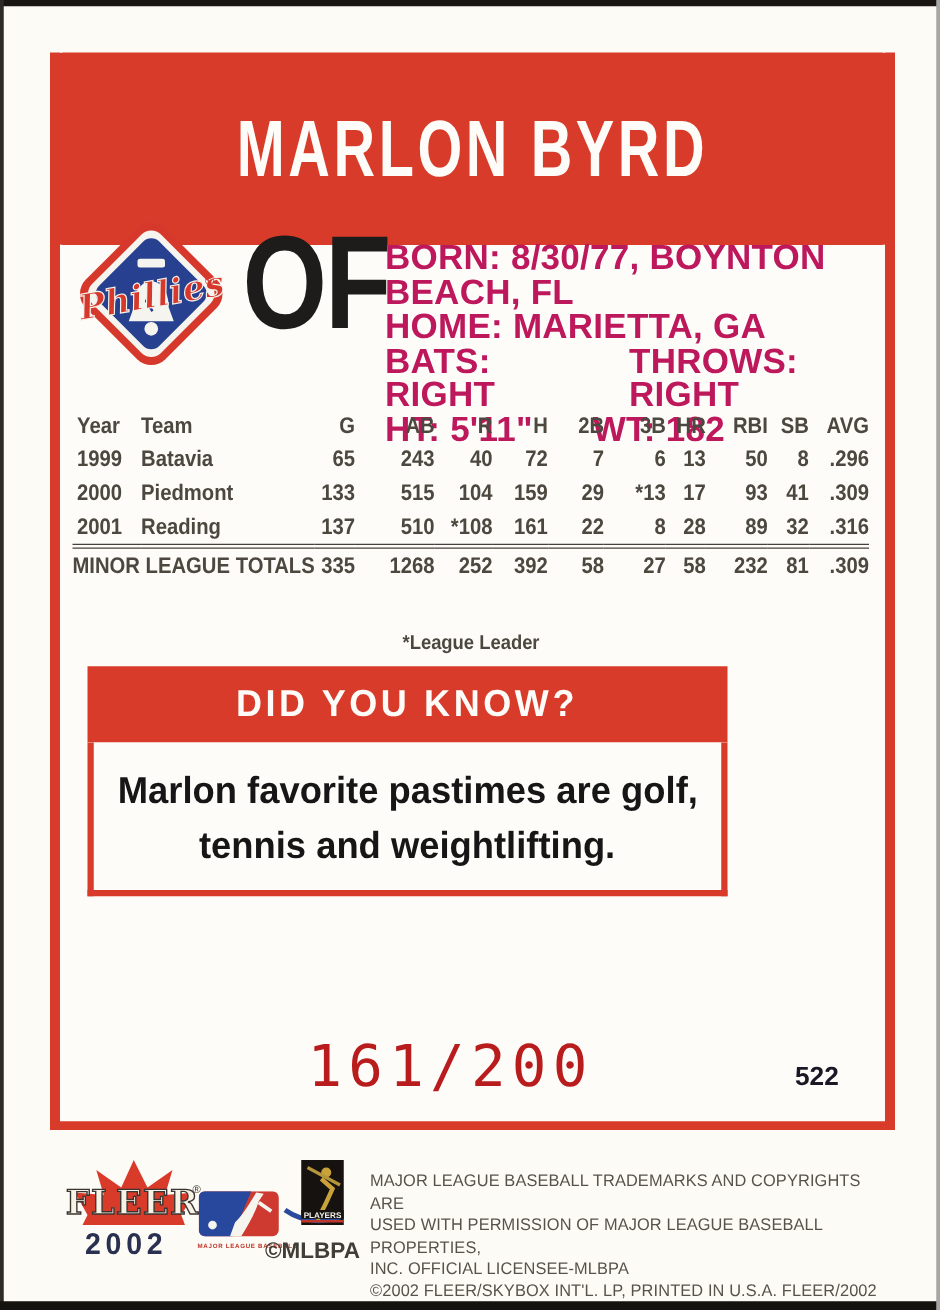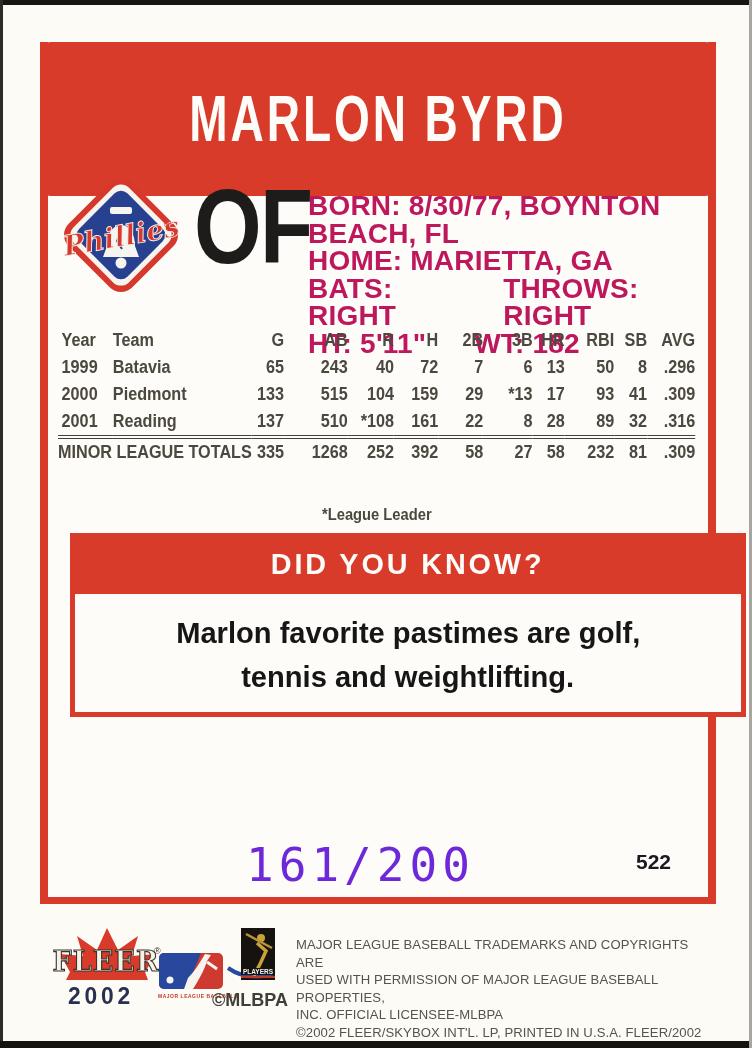--- a/index.html
+++ b/index.html
@@ -52,32 +52,32 @@
   .col-n8{width:56px;text-align:right;}
   .col-n9{width:37px;text-align:right;}
   .col-n10{width:54px;text-align:right;}
   tr.totals td{border-top:4px double #45413a;text-transform:uppercase;}
   td.totals-label{text-align:left;padding-left:4px;}
 
   .footnote{position:absolute;left:322px;top:506px;font-size:16px;font-weight:700;color:#4c483f;
             transform:scaleX(0.92);transform-origin:left top;}
 
   
-  .dyk{position:absolute;left:70px;top:533px;width:676px;}
+  .dyk{position:absolute;left:70px;top:533px;width:512px;}
   .dyk-banner{height:61px;background:#d93b2b;display:flex;align-items:center;justify-content:center;}
   .dyk-banner .dyk-title{color:#fdfcf8;font-size:30px;font-weight:800;letter-spacing:3px;
                          transform:scaleX(0.96);white-space:nowrap;}
   .dyk-box{height:96px;border:5px solid #d93b2b;border-top:none;background:#fdfcf8;
            display:flex;flex-direction:column;align-items:center;padding-top:22px;gap:10px;}
   .dyk-box .fact{font-size:30px;font-weight:700;color:#161616;line-height:34px;
                  transform:scaleX(0.97);white-space:nowrap;}
 
   
   .serial{position:absolute;left:246px;top:826px;font-family:"DejaVu Sans Mono",monospace;
-          font-size:46px;color:#6d28d9;letter-spacing:5px;white-space:nowrap;margin-top:12px;}
+          font-size:46px;color:#b91c1c;letter-spacing:5px;white-space:nowrap;}
   .card-no{position:absolute;left:636px;top:850px;font-size:21px;font-weight:800;color:#191824;}
 
   
   .fleer{position:absolute;left:50px;top:928px;width:120px;height:58px;overflow:visible;}
   .fleer-year{position:absolute;left:68px;top:982px;font-size:24px;font-weight:800;color:#2a3050;
               letter-spacing:4px;transform:scaleX(0.95);transform-origin:left top;}
   .mlb{position:absolute;left:159px;top:953px;width:66px;height:40px;}
   .mlb-caption{position:absolute;left:158px;top:994px;font-size:9px;font-weight:700;color:#c0372a;
                transform:scale(0.55);transform-origin:left top;white-space:nowrap;letter-spacing:1px;}
   .mlbpa{position:absolute;left:226px;top:928px;width:62px;height:62px;}

